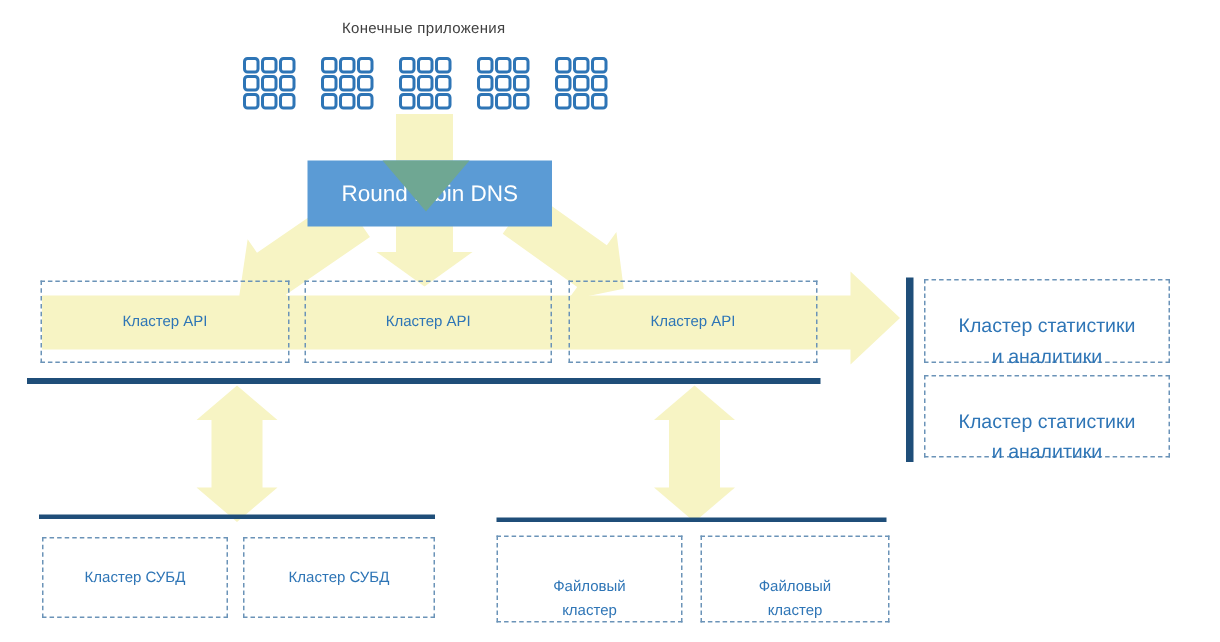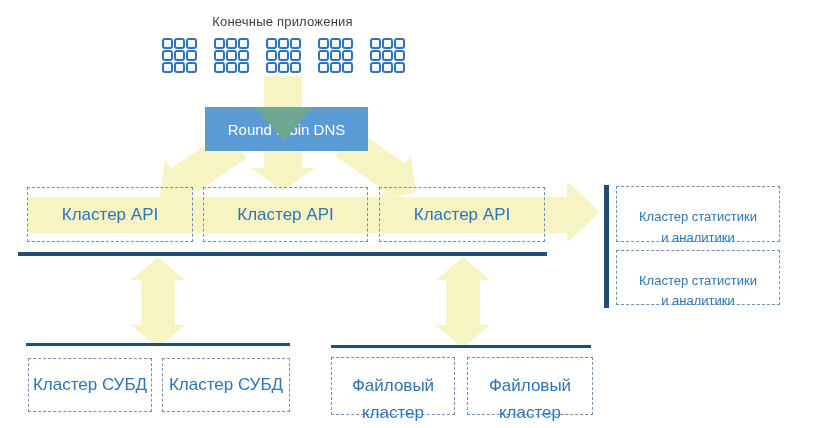--- a/index.html
+++ b/index.html
@@ -6,36 +6,36 @@
   #stage {
     position:relative; width:813px; height:428px; background:#ffffff;
     font-family:"Liberation Sans", sans-serif; overflow:hidden;
   }
   svg.layer { position:absolute; left:0; top:0; pointer-events:none; }
   #arrows-layer { z-index:1; }
   #overlay-layer { z-index:3; }
 
   .diagram-title {
     position:absolute; left:160px; top:14px; width:245px;
-    text-align:center; font-size:13px; color:var(--title-color);
+    text-align:center; font-size:10px; color:var(--title-color);
     z-index:2; letter-spacing:0.2px;
   }
 
   #app-grids { position:absolute; left:162px; top:38px; display:flex; gap:17px; z-index:2; }
   .app-grid { display:grid; grid-template-columns:repeat(3,11px); grid-auto-rows:11px; gap:1px; }
   .app-sq {
     width:11px; height:11px; box-sizing:border-box; background:#ffffff;
     border:2px solid var(--square-border); border-radius:3px;
   }
 
   .box {
     position:absolute; display:flex; align-items:center; justify-content:center;
     text-align:center; box-sizing:border-box; z-index:2;
     border:1px dashed var(--dash-border); color:var(--label-blue);
-    background:transparent; font-size:17px;
+    background:transparent; font-size:10px;
   }
   .box .lines { line-height:1.55;margin-top:27px; }
 
   .dns-box {
     position:absolute; left:205px; top:107px; width:163px; height:44px;
     background:var(--dns-blue); color:#ffffff; display:flex;
     align-items:center; justify-content:center; font-size:15px; z-index:2;
   }
 
   .api-1 { left:27px;  top:187px; width:166px; height:55px; }

